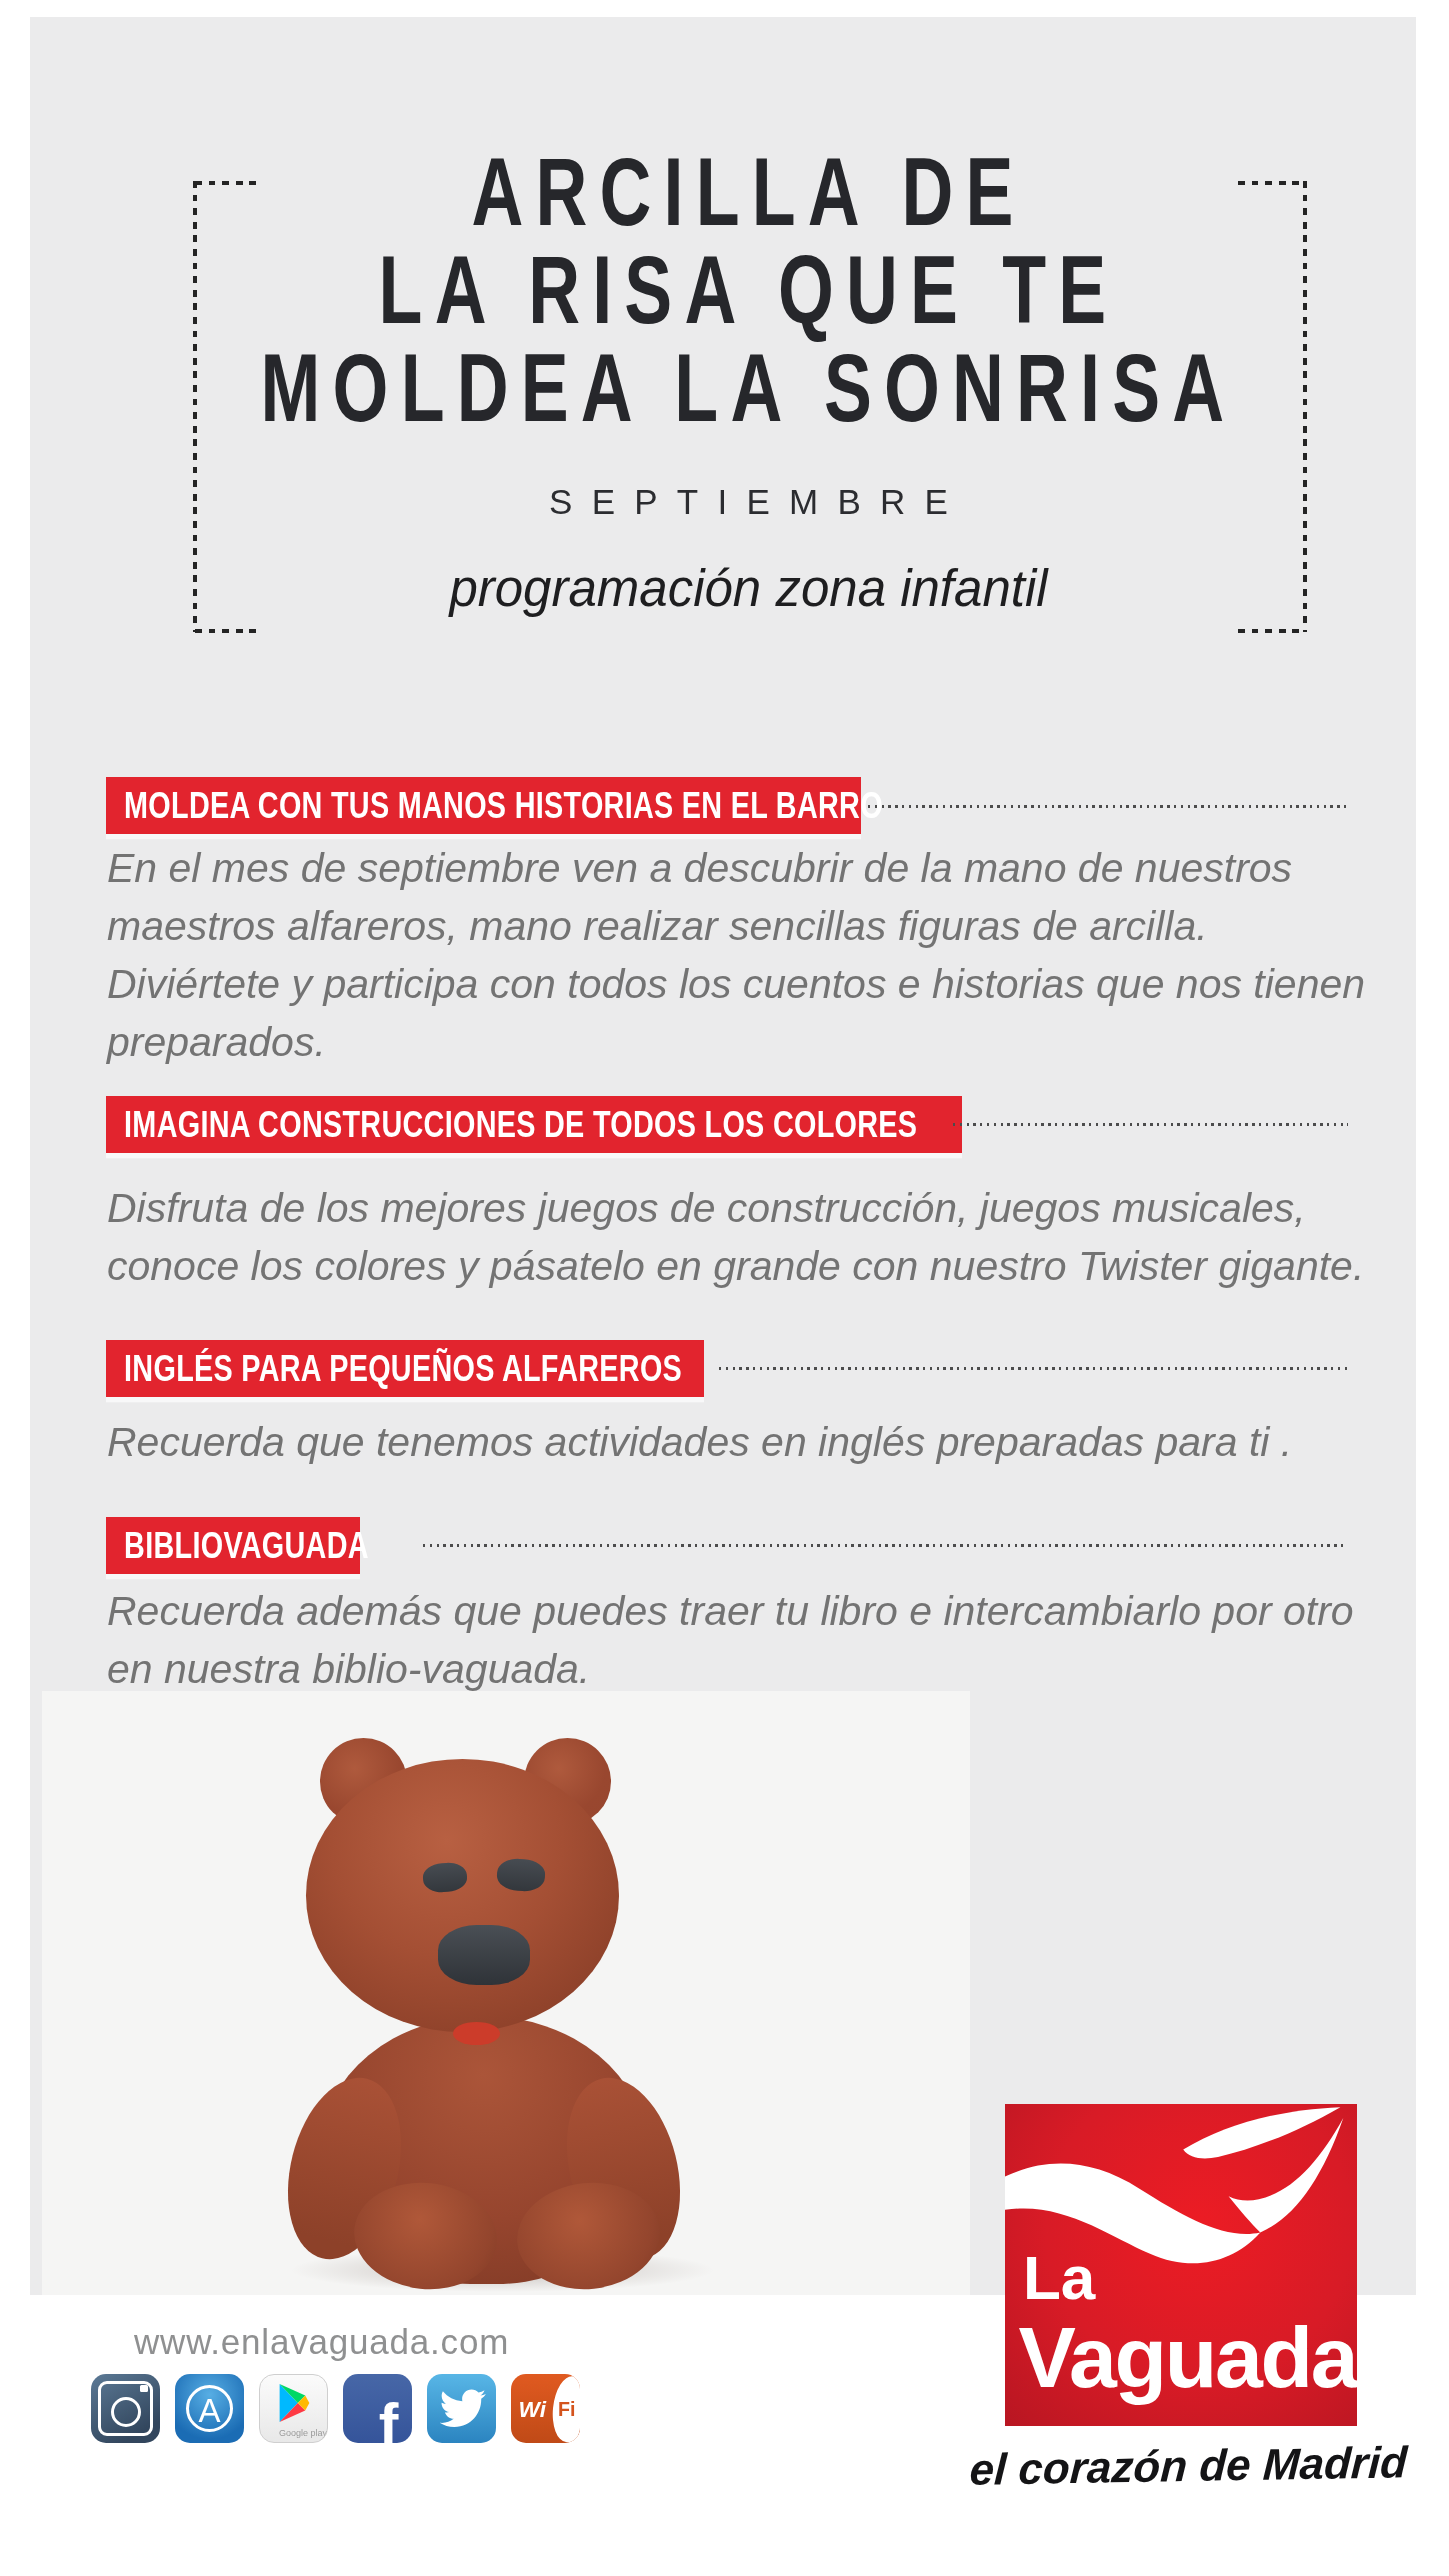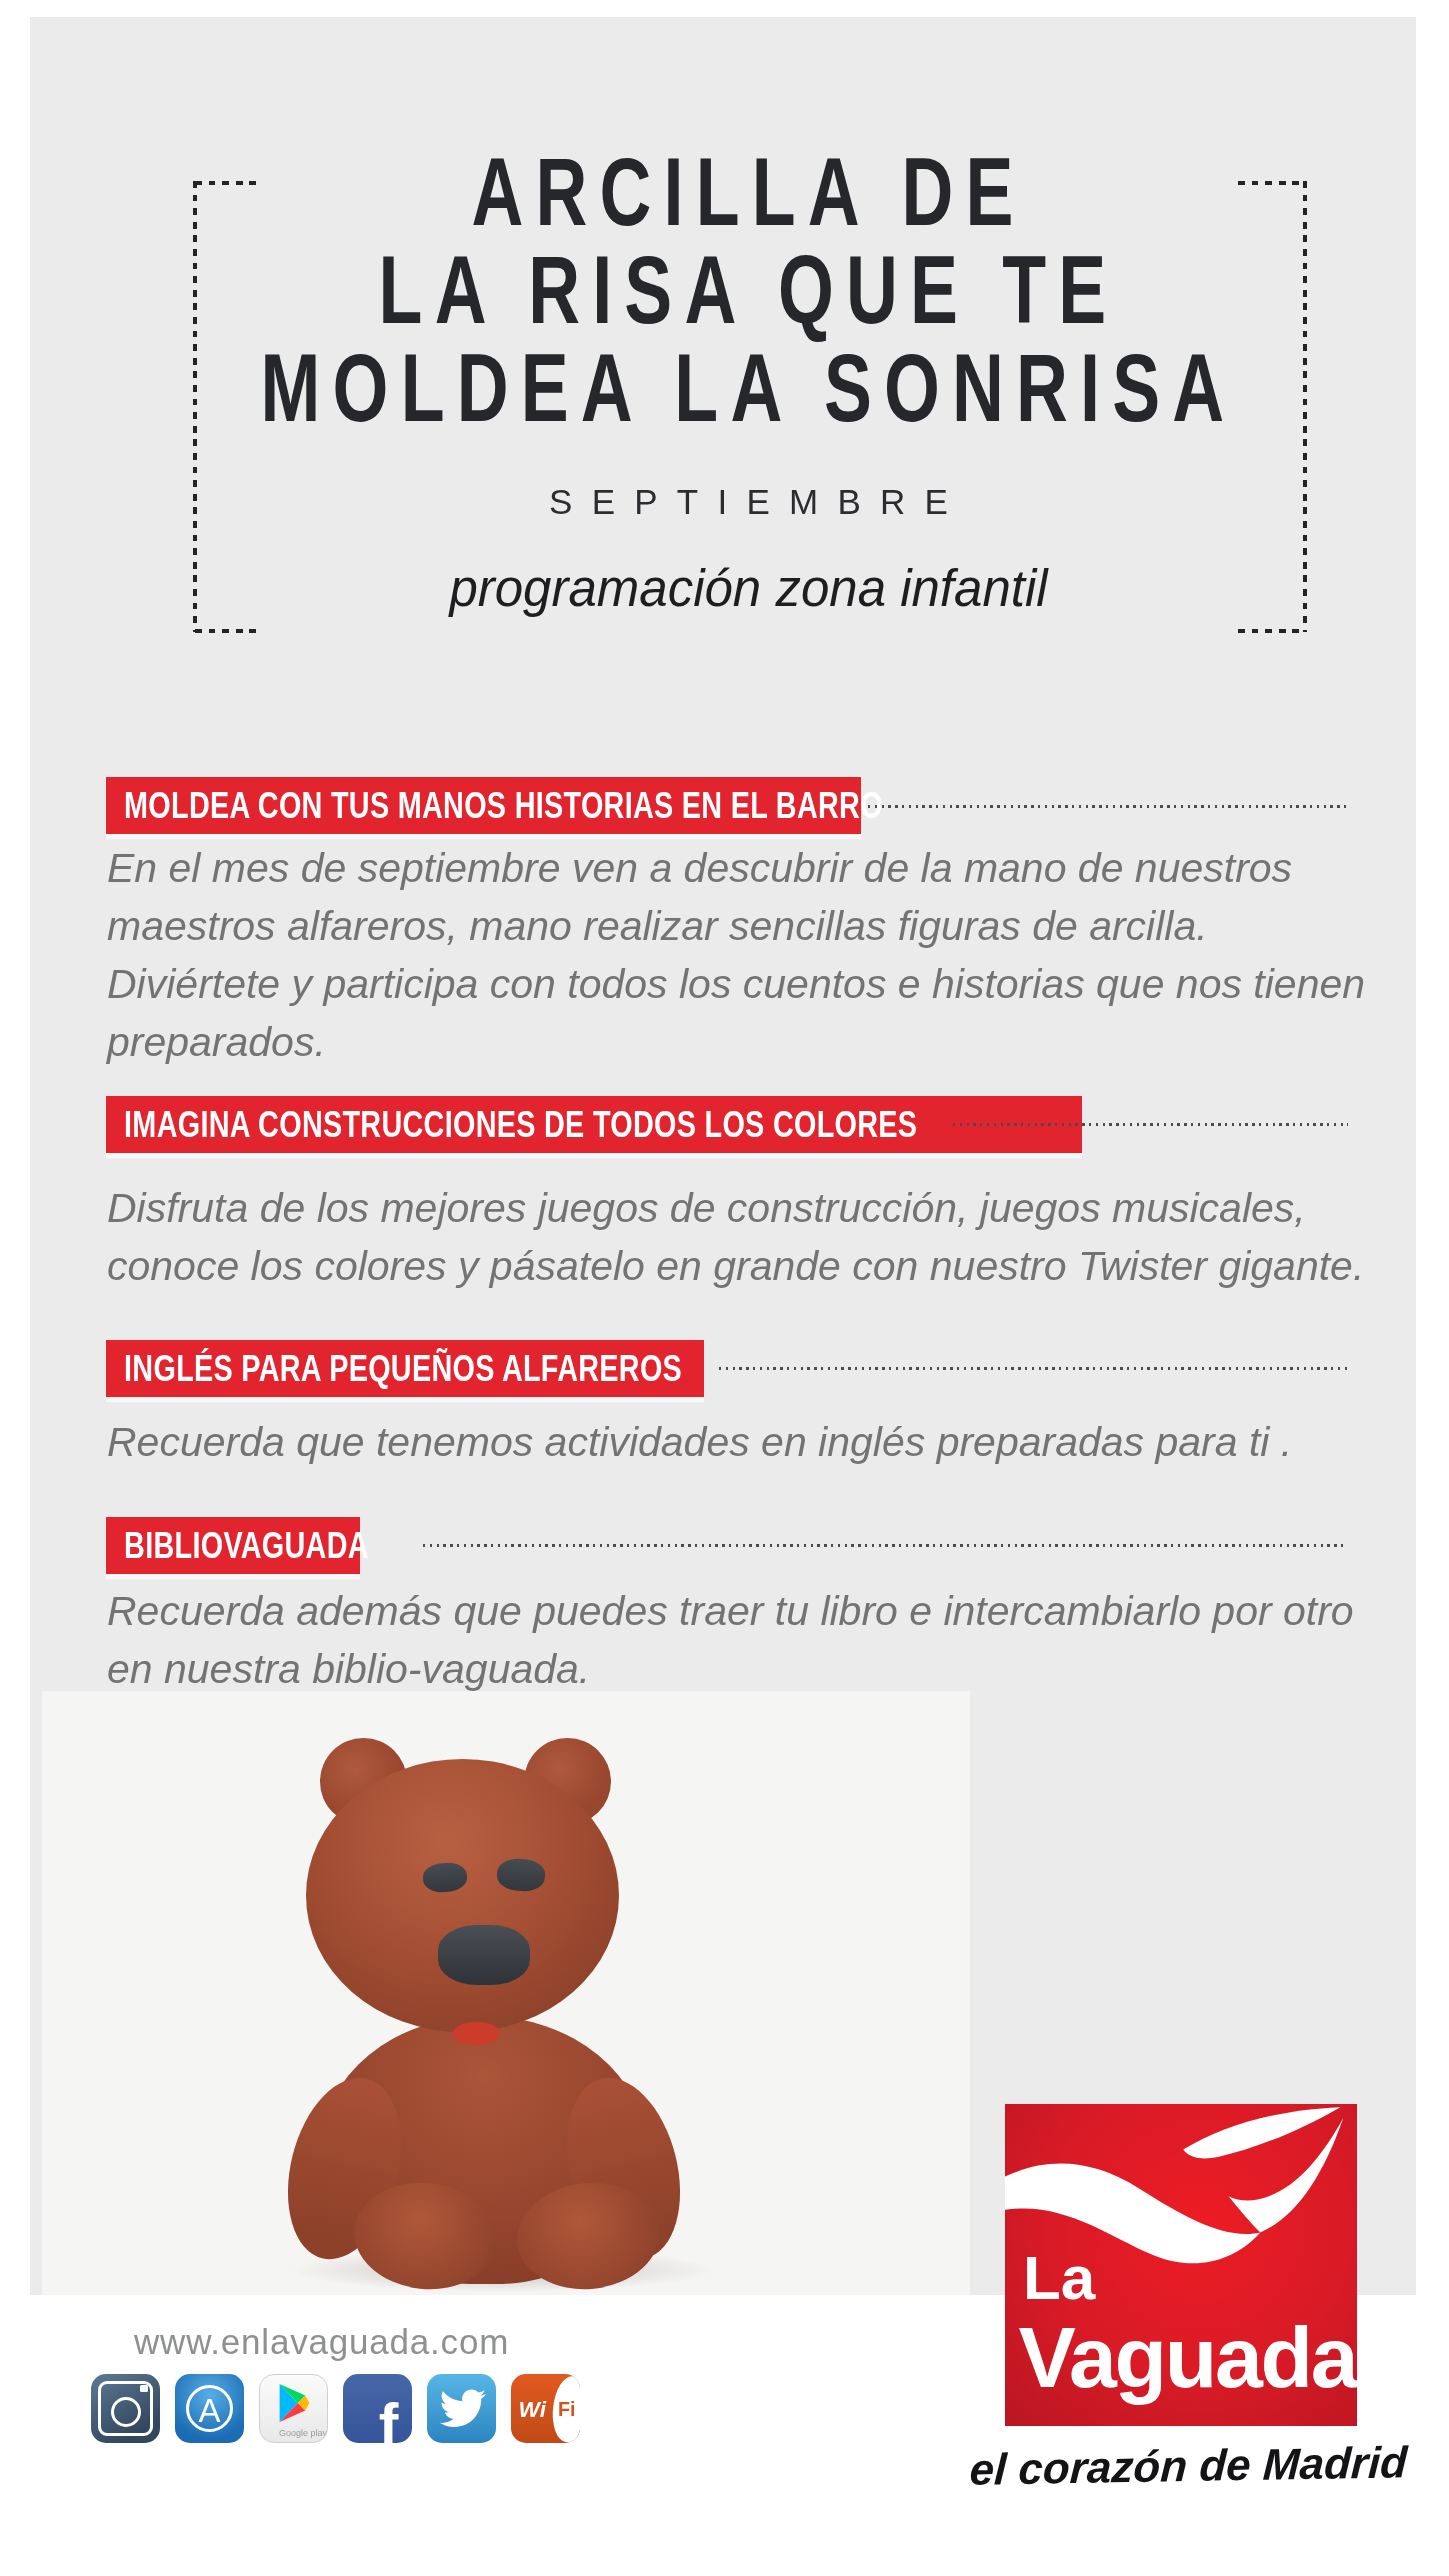--- a/index.html
+++ b/index.html
@@ -27,21 +27,21 @@
             font-size:51px;font-weight:500;color:#1e1e20;}
 
   
   .band{position:absolute;left:106px;height:57px;background:#e2242e;box-shadow:0 5.3px 0 #f8f8f9;}
   .band span{display:inline-block;transform:scaleX(.8);transform-origin:0 50%;color:#fff;font-weight:700;
              font-size:36px;line-height:57px;padding-left:22.6px;white-space:nowrap;letter-spacing:.01em;}
   .leader{position:absolute;height:3px;background:repeating-linear-gradient(90deg,#4c4c4c 0 2.3px,transparent 2.3px 6.8px);}
   .para{position:absolute;left:107px;right:68px;color:#737373;font-style:italic;font-size:41px;font-weight:400;}
   .para div{line-height:58px;white-space:nowrap;}
   .band1{top:777px;width:755px;} .leader1{top:805px;left:868px;width:480px;}
-  .band2{top:1096px;width:976px;} .leader2{top:1123px;left:953px;width:395px;}
+  .band2{top:1096px;width:856px;} .leader2{top:1123px;left:953px;width:395px;}
   .band3{top:1340px;width:598px;}  .leader3{top:1367px;left:719px;width:629px;}
   .band4{top:1517px;width:254px;}  .leader4{top:1544px;left:423px;width:925px;}
   .para1{top:839px;} .para2{top:1179px;} .para3{top:1413px;} .para4{top:1582px;}
 
   
   .photo{position:absolute;left:42px;top:1691px;width:928px;height:604px;background:#f5f5f4;}
   .photo *{position:absolute;}
   .bear-shadow{left:249px;top:557px;width:423px;height:44px;border-radius:50%;
                background:radial-gradient(closest-side,rgba(90,70,60,.30),rgba(90,70,60,0));}
   .ear{width:87px;height:87px;border-radius:50%;

